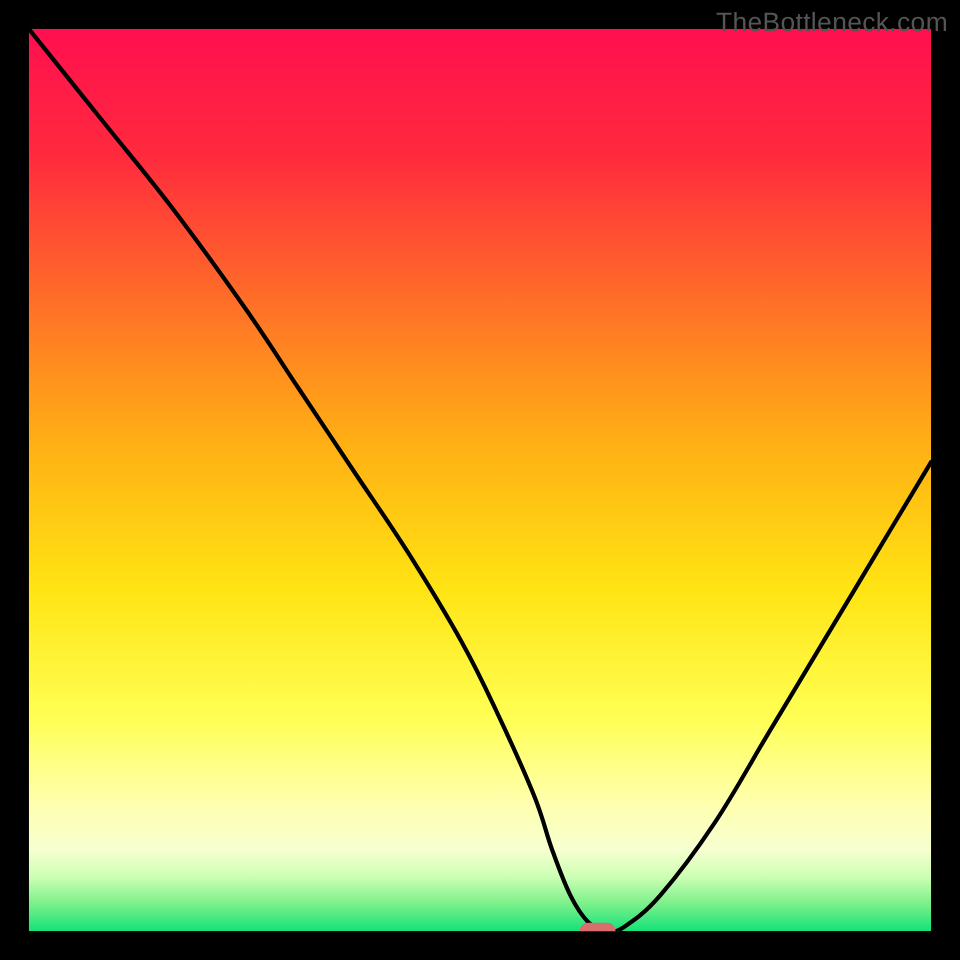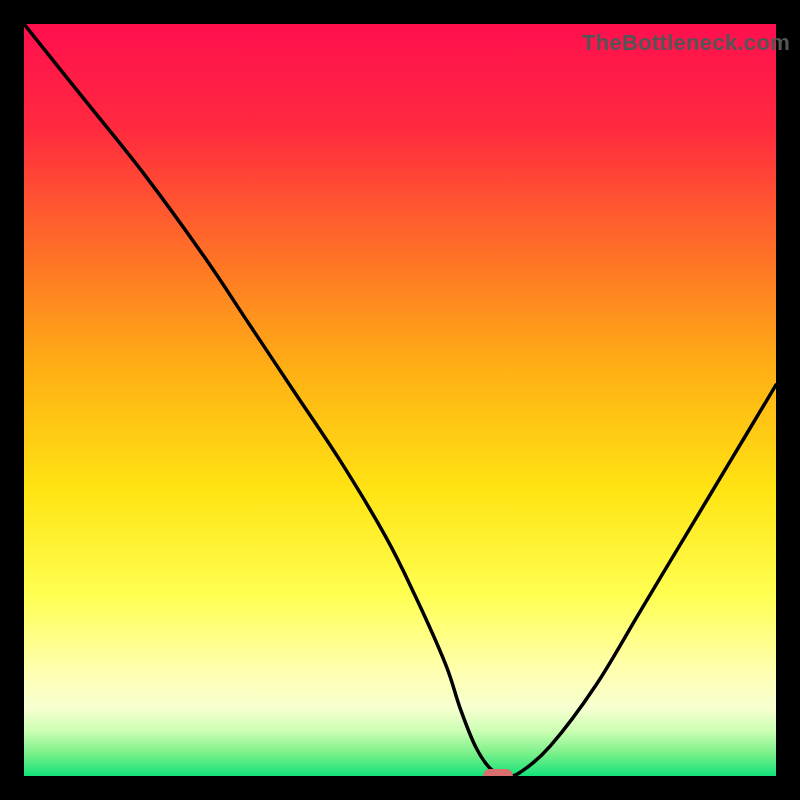--- a/index.html
+++ b/index.html
@@ -16,25 +16,24 @@
     width: 800px;
     height: 800px;
     background: #000;
   }
   .watermark {
     position: absolute;
     top: 6px;
     right: 10px;
     color: #555555;
     font-size: 22px;
-    font-weight: 700;
+    font-weight: 400;
     letter-spacing: 0.3px;
     z-index: 30;
     user-select: none;
-    margin-top: 24px;
   }
   .plot-outer {
     position: absolute;
     left: 24px;
     top: 24px;
     width: 752px;
     height: 752px;
     background: #000;
     z-index: 1;
   }

